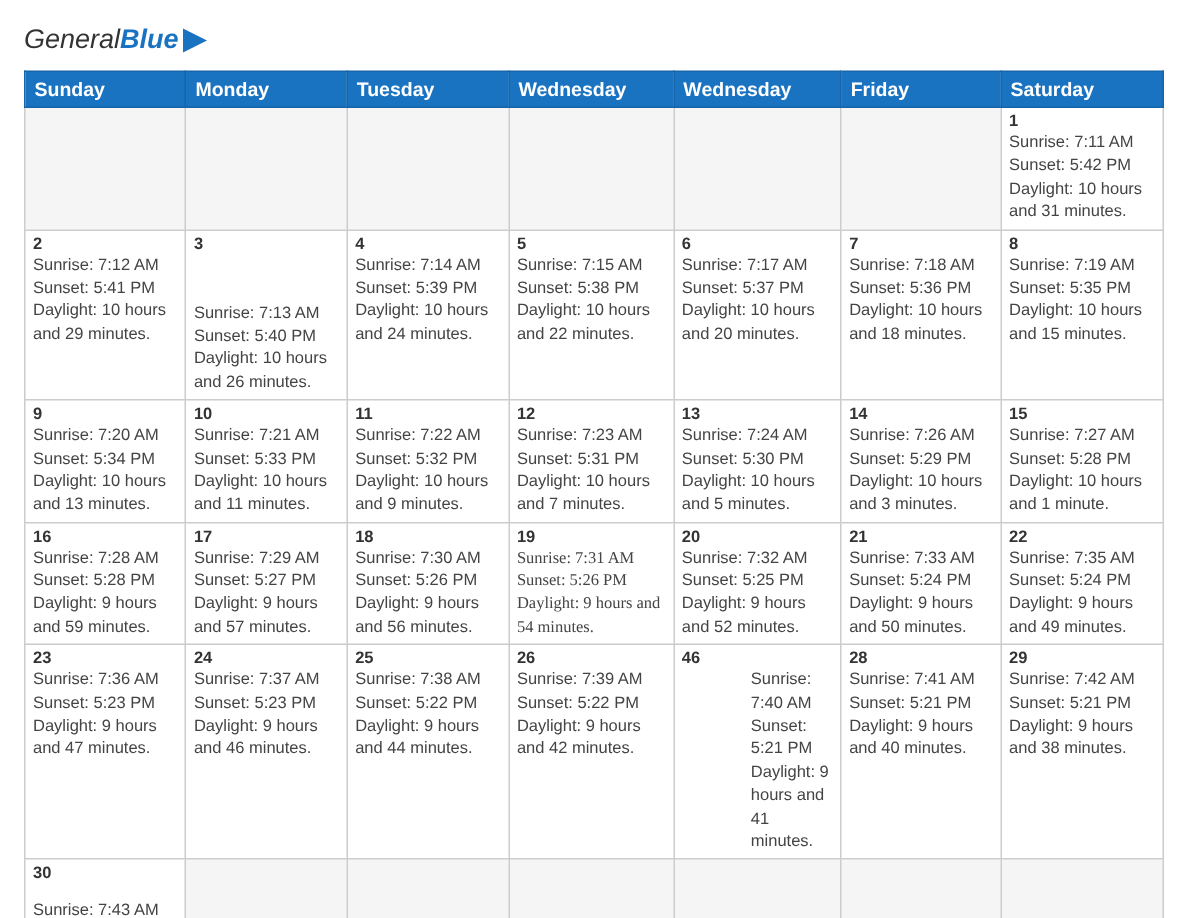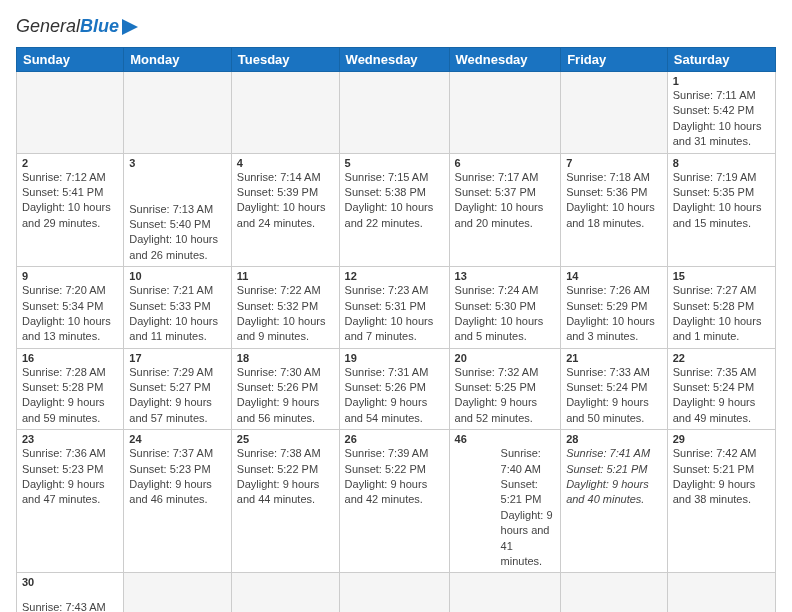--- a/index.html
+++ b/index.html
@@ -231,21 +231,21 @@
 Daylight: 9 hours and 57 minutes.</div>
           </td>
           <td>
             <span class="day-number">18</span>
             <div class="day-info" style="white-space: pre-line;">Sunrise: 7:30 AM
 Sunset: 5:26 PM
 Daylight: 9 hours and 56 minutes.</div>
           </td>
           <td>
             <span class="day-number">19</span>
-            <div class="day-info" style="white-space: pre-line;">Sunrise: 7:31 AM
+            <div class="day-info" style="white-space: pre-line; font-family: Liberation Serif, serif;">Sunrise: 7:31 AM
 Sunset: 5:26 PM
 Daylight: 9 hours and 54 minutes.</div>
           </td>
           <td>
             <span class="day-number">20</span>
             <div class="day-info" style="white-space: pre-line;">Sunrise: 7:32 AM
 Sunset: 5:25 PM
 Daylight: 9 hours and 52 minutes.</div>
           </td>
           <td>
@@ -287,21 +287,21 @@
 Daylight: 9 hours and 42 minutes.</div>
           </td>
           <td>
             <span class="day-number">46</span>
             <div class="day-info" style="white-space: pre-line; margin-left: 46px;">Sunrise: 7:40 AM
 Sunset: 5:21 PM
 Daylight: 9 hours and 41 minutes.</div>
           </td>
           <td>
             <span class="day-number">28</span>
-            <div class="day-info" style="white-space: pre-line; font-style: italic;">Sunrise: 7:41 AM
+            <div class="day-info" style="white-space: pre-line;">Sunrise: 7:41 AM
 Sunset: 5:21 PM
 Daylight: 9 hours and 40 minutes.</div>
           </td>
           <td>
             <span class="day-number">29</span>
             <div class="day-info" style="white-space: pre-line;">Sunrise: 7:42 AM
 Sunset: 5:21 PM
 Daylight: 9 hours and 38 minutes.</div>
           </td>
         </tr>

